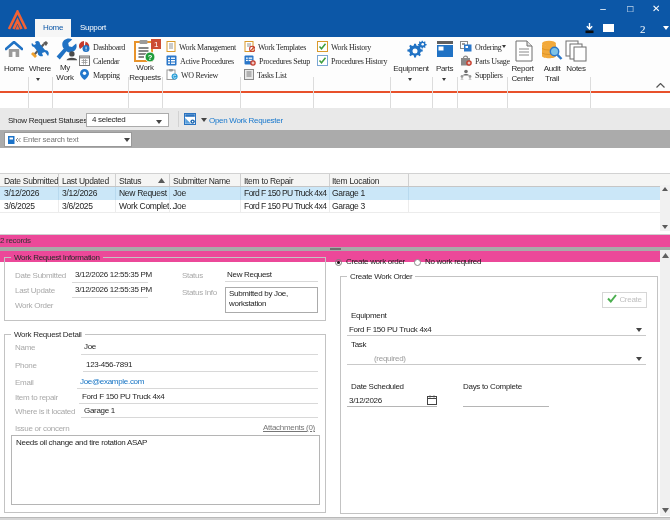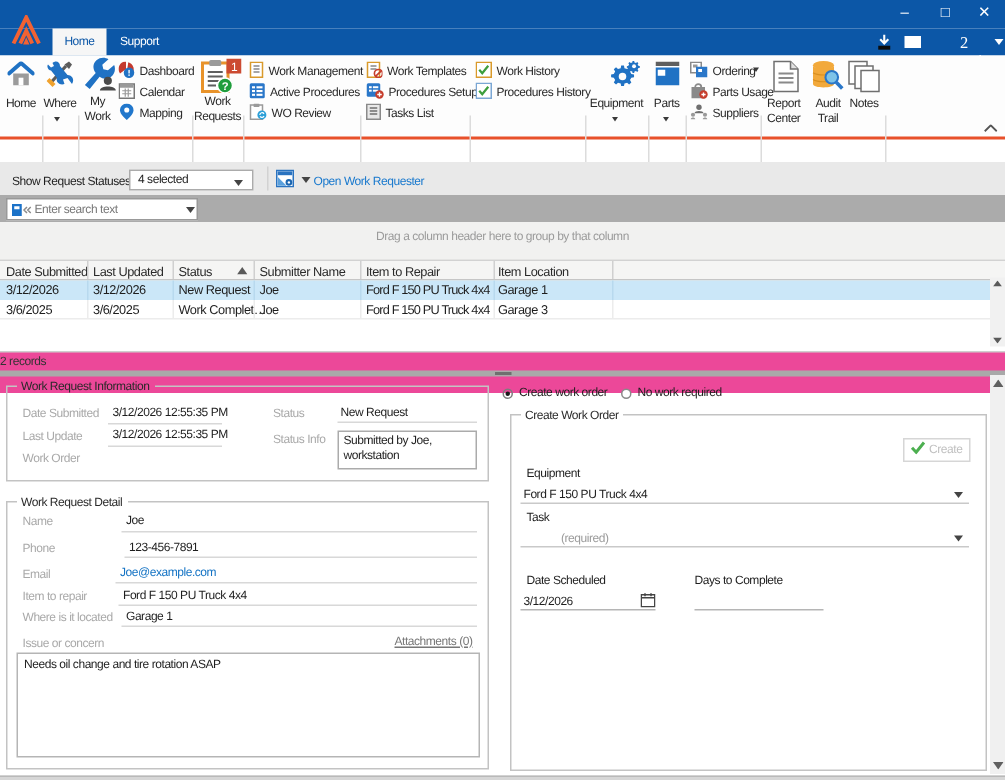--- a/index.html
+++ b/index.html
@@ -12,21 +12,21 @@
   #titlebar { left:0; top:0; width:670px; height:19px; background:#0c57a7; }
   #tabrow { left:0; top:19px; width:670px; height:18px; background:#0c57a7; }
   #tab-home { left:35px; top:19px; width:36px; height:18px; background:#f6f6f6; color:#0c57a7; text-align:center; line-height:18px; font-size:8px; }
   #tab-support { left:71px; top:19px; width:44px; height:18px; color:#fff; text-align:center; line-height:18px; font-size:8px; }
   .winbtn { color:#fff; font-size:10px; top:0; height:19px; line-height:17px; text-align:center; width:20px; }
 
   
   #ribbon { left:0; top:37px; width:670px; height:56px; background:#fdfdfd; border-bottom:2px solid #e8512b; }
   .rsep { position:absolute; top:40px; width:1px; height:50px; background:#dcdcdc; }
   .rlabel { position:absolute; font-size:8px; color:#2a2a2a; text-align:center; line-height:9.5px; }
-  .small-item { position:absolute; font-size:8px; color:#2a2a2a; height:11px; line-height:11px; }
+  .small-item { position:absolute; font-size:8px; color:#2a2a2a; height:11px; line-height:11px;font-family:Liberation Serif, serif; }
   .small-item svg { vertical-align:-2px; margin-right:3px; }
 
   
   #wrbar { left:0; top:93px; width:670px; height:15px; background:#d5d5d5; color:#3c3c3c; text-align:center; font-size:10px; letter-spacing:0; line-height:15px; }
 
   
   #toolbar { left:0; top:108px; width:670px; height:22px; background:#e9e9e9; }
   #toolbar .lbl { position:absolute; left:8px; top:8px; font-size:8px; color:#1e1e1e; }
   #combo1 { position:absolute; left:86px; top:5px; width:83px; height:14px; background:#fff; border:1px solid #ababab; font-size:8px; line-height:12px; padding-left:5px; color:#1e1e1e; }
   #owr { position:absolute; left:209px; top:8px; color:#1878cd; font-size:8px; }
@@ -298,21 +298,20 @@
       <svg style="position:absolute; left:2.5px; top:3px;" width="13" height="8" viewBox="0 0 13 8">
           <rect x="0" y="0" width="6.5" height="8" fill="#1b72c8"></rect>
           <rect x="1.5" y="1.5" width="3.5" height="2" fill="#fff"></rect>
           <path d="M8 2 L10 4 L8 6 M10.5 2 L12.5 4 L10.5 6" stroke="#8a8a8a" stroke-width="1" fill="none" transform="scale(-1,1) translate(-20.5,0)"></path>
         </svg>
       <span style="position:absolute; left:18px; top:2px;">Enter search text</span>
       <span class="ddarrow" style="left:119px; top:5px;"></span>
     </div>
   </div>
 
-  <div id="grouphint" class="abs">Drag a column header here to group by that column</div>
 
   <div id="gridhead" class="abs">
     <div class="hcell" style="left:4px;">Date Submitted</div>
     <div class="hcell" style="left:62px;">Last Updated</div>
     <div class="hcell" style="left:119px;">Status</div>
     <svg style="position:absolute; left:158px; top:4px;" width="7" height="5" viewBox="0 0 7 5">
         <path d="M3.5 0 L7 5 L0 5 Z" fill="#5a5a5a"></path>
       </svg>
     <div class="hcell" style="left:173px;">Submitter Name</div>
     <div class="hcell" style="left:244px;">Item to Repair</div>

